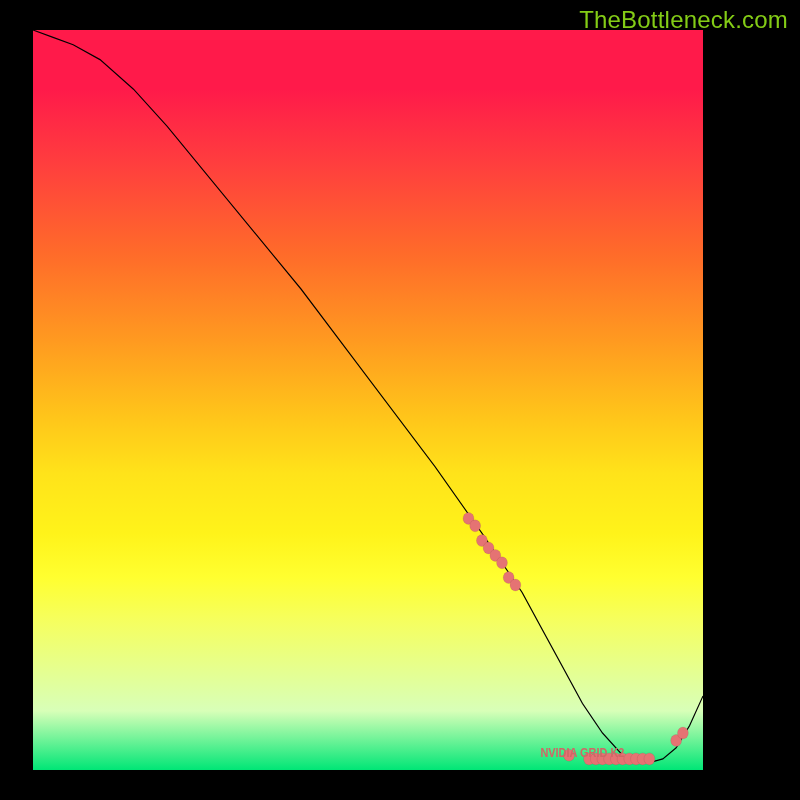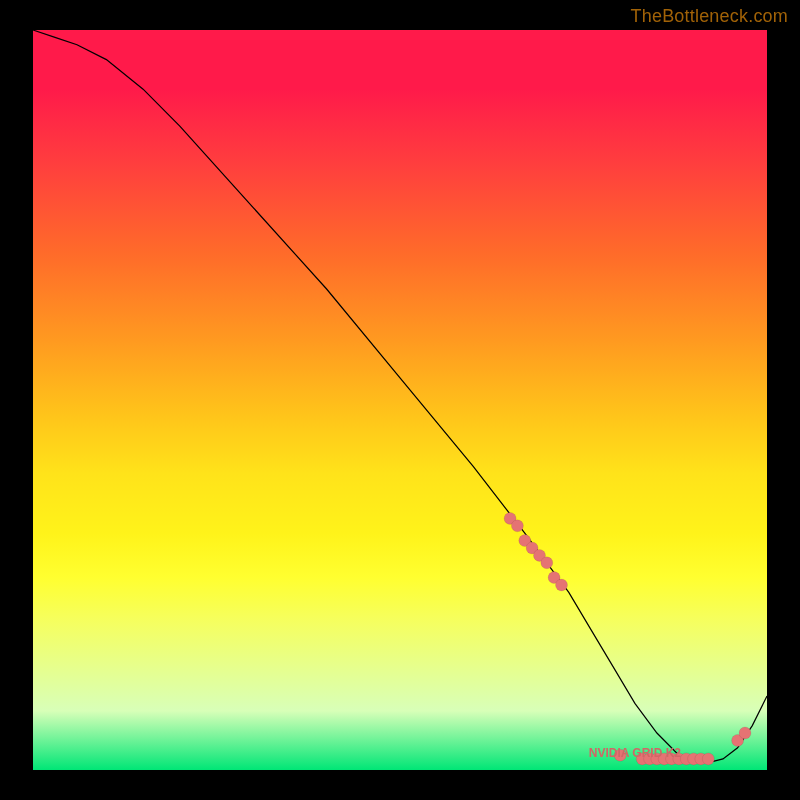--- a/index.html
+++ b/index.html
@@ -8,31 +8,31 @@
     height: 800px;
     background: #000;
     position: relative;
     font-family: Arial, sans-serif;
     overflow: hidden;
   }
   .watermark {
     position: absolute;
     top: 6px;
     right: 12px;
-    color: #a16207;
-    font-size: 18px;
+    color: #84cc16;
+    font-size: 24px;
     font-weight: 500;
     z-index: 10;
     letter-spacing: 0.2px;
   }
   .plot-area {
     position: absolute;
     left: 33px;
     top: 30px;
-    width: 734px;
+    width: 670px;
     height: 740px;
   }
   .gradient-bg {
     position: absolute;
     inset: 0;
     background: linear-gradient(to bottom,
       #ff1a4a 0%,
       #ff1a4a 8%,
       #ff3e3e 18%,
       #ff6a2a 30%,

